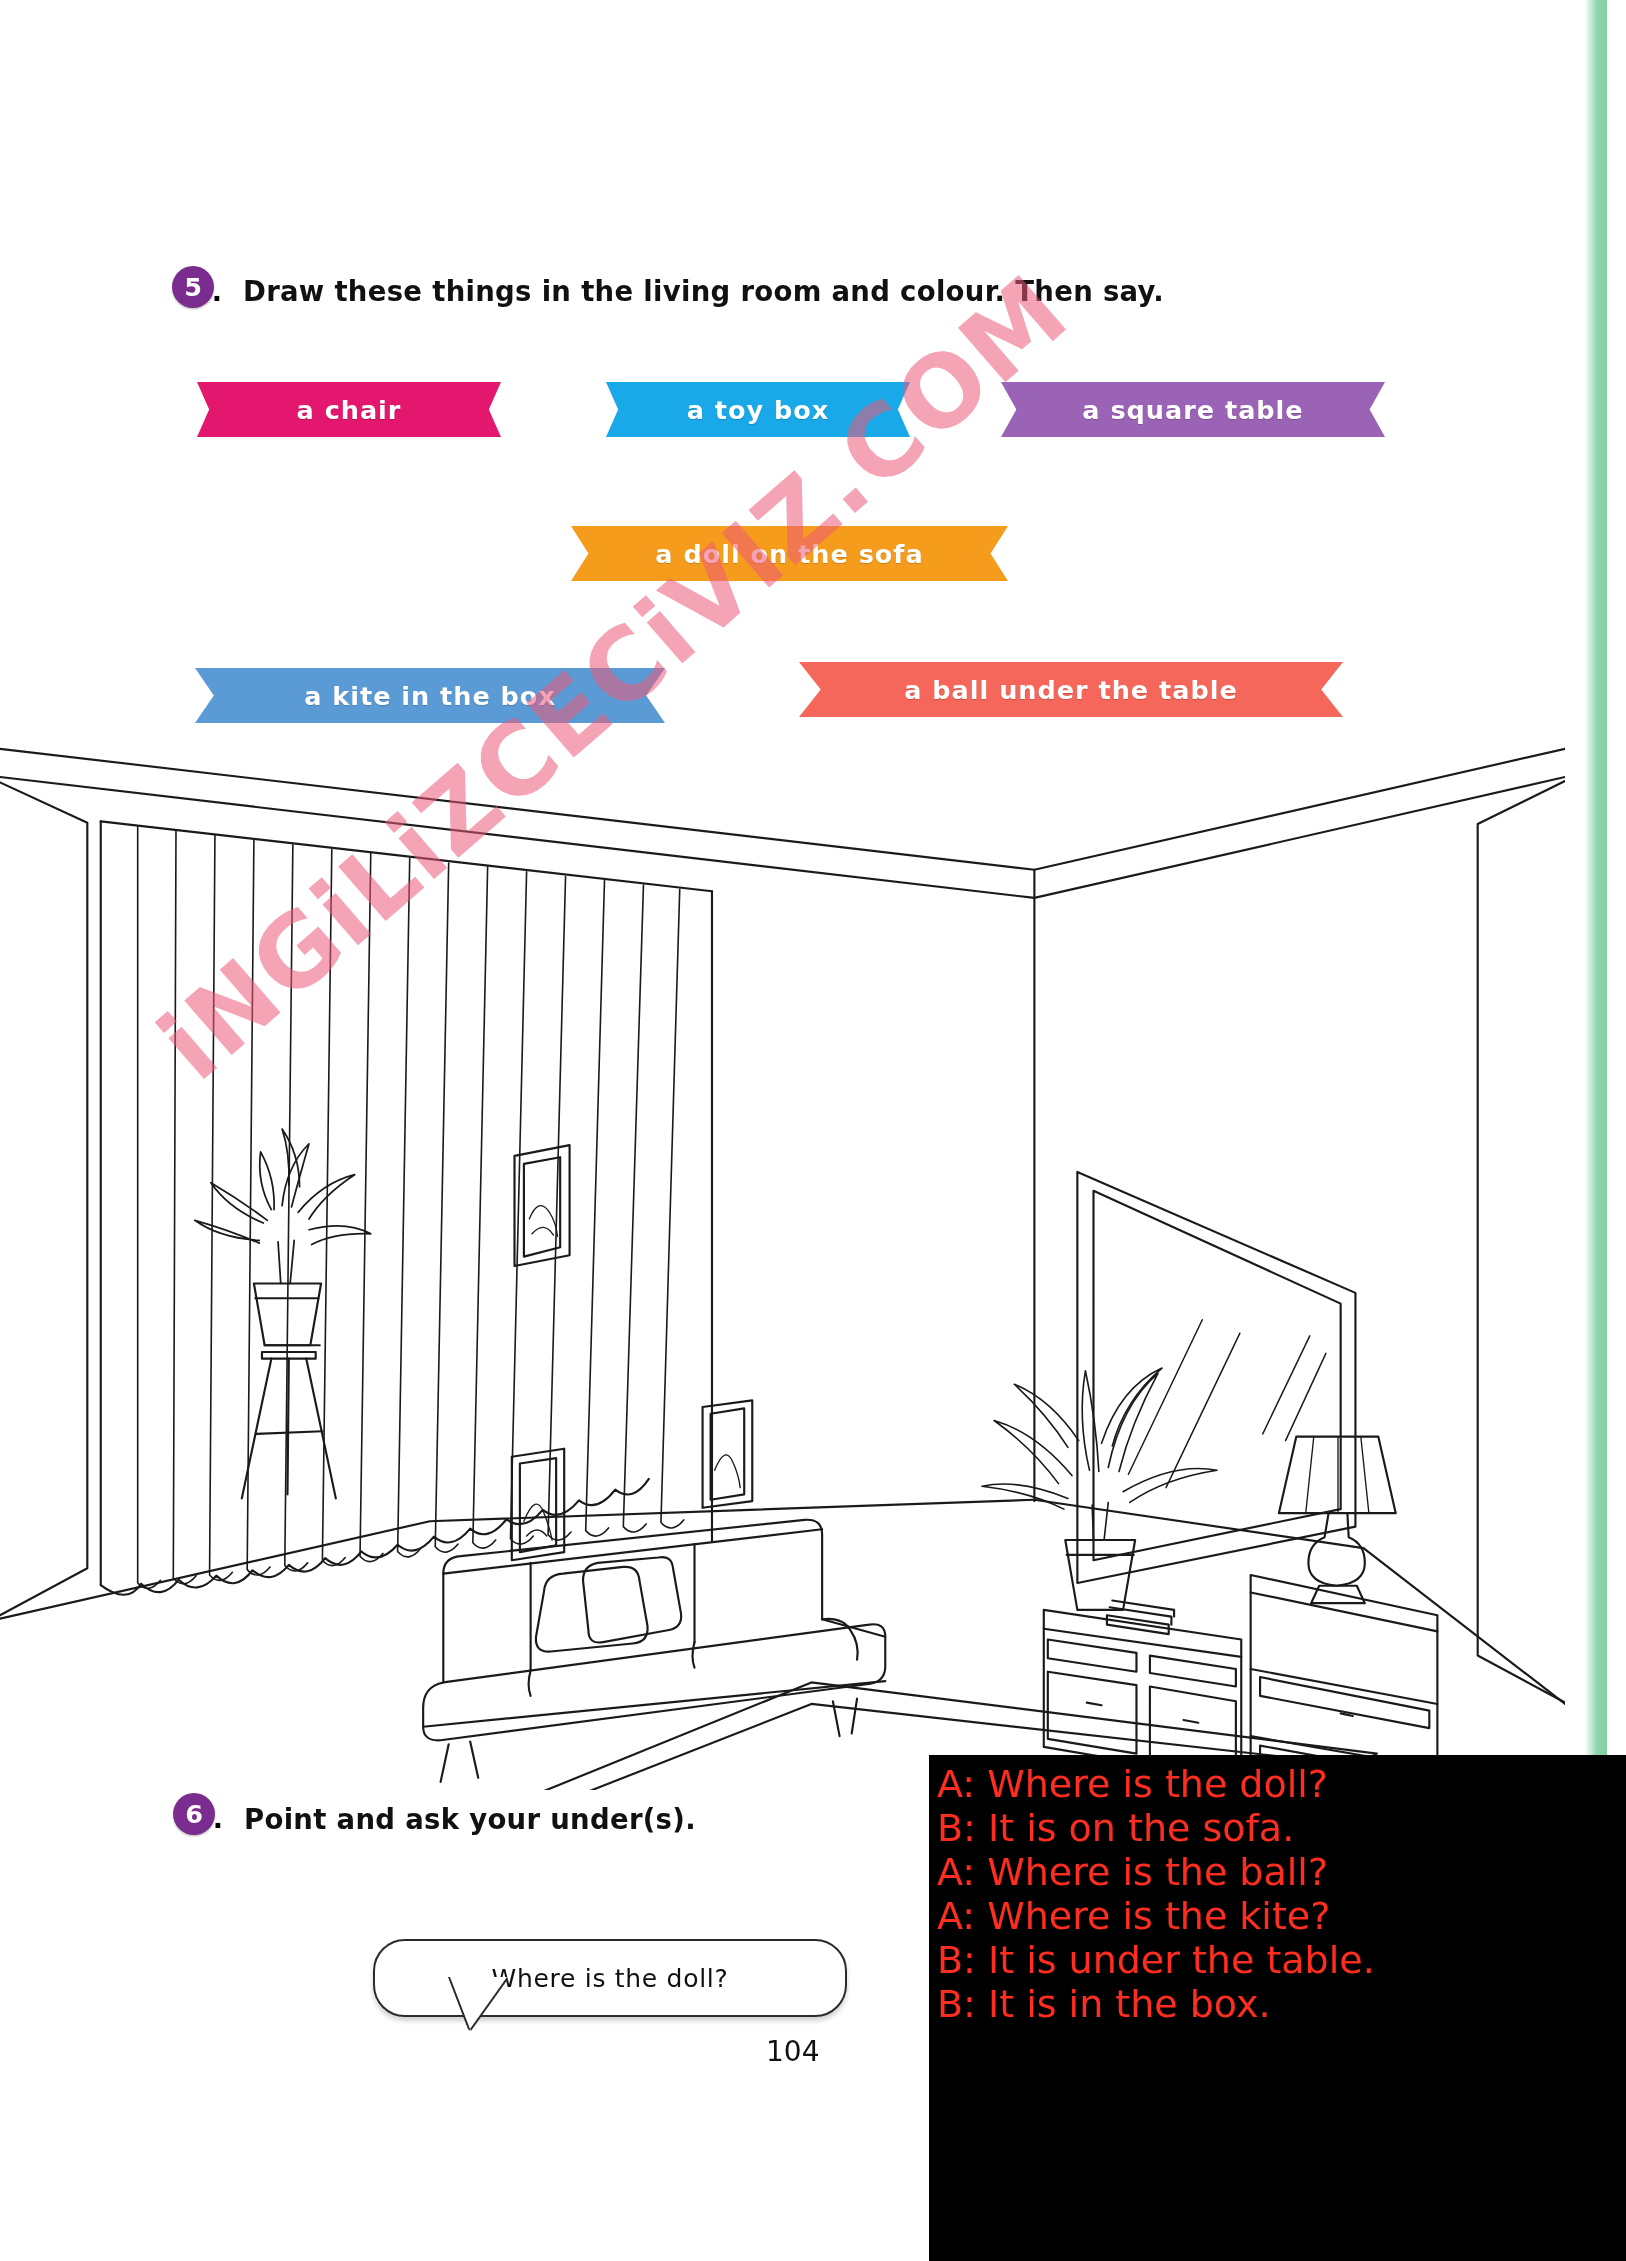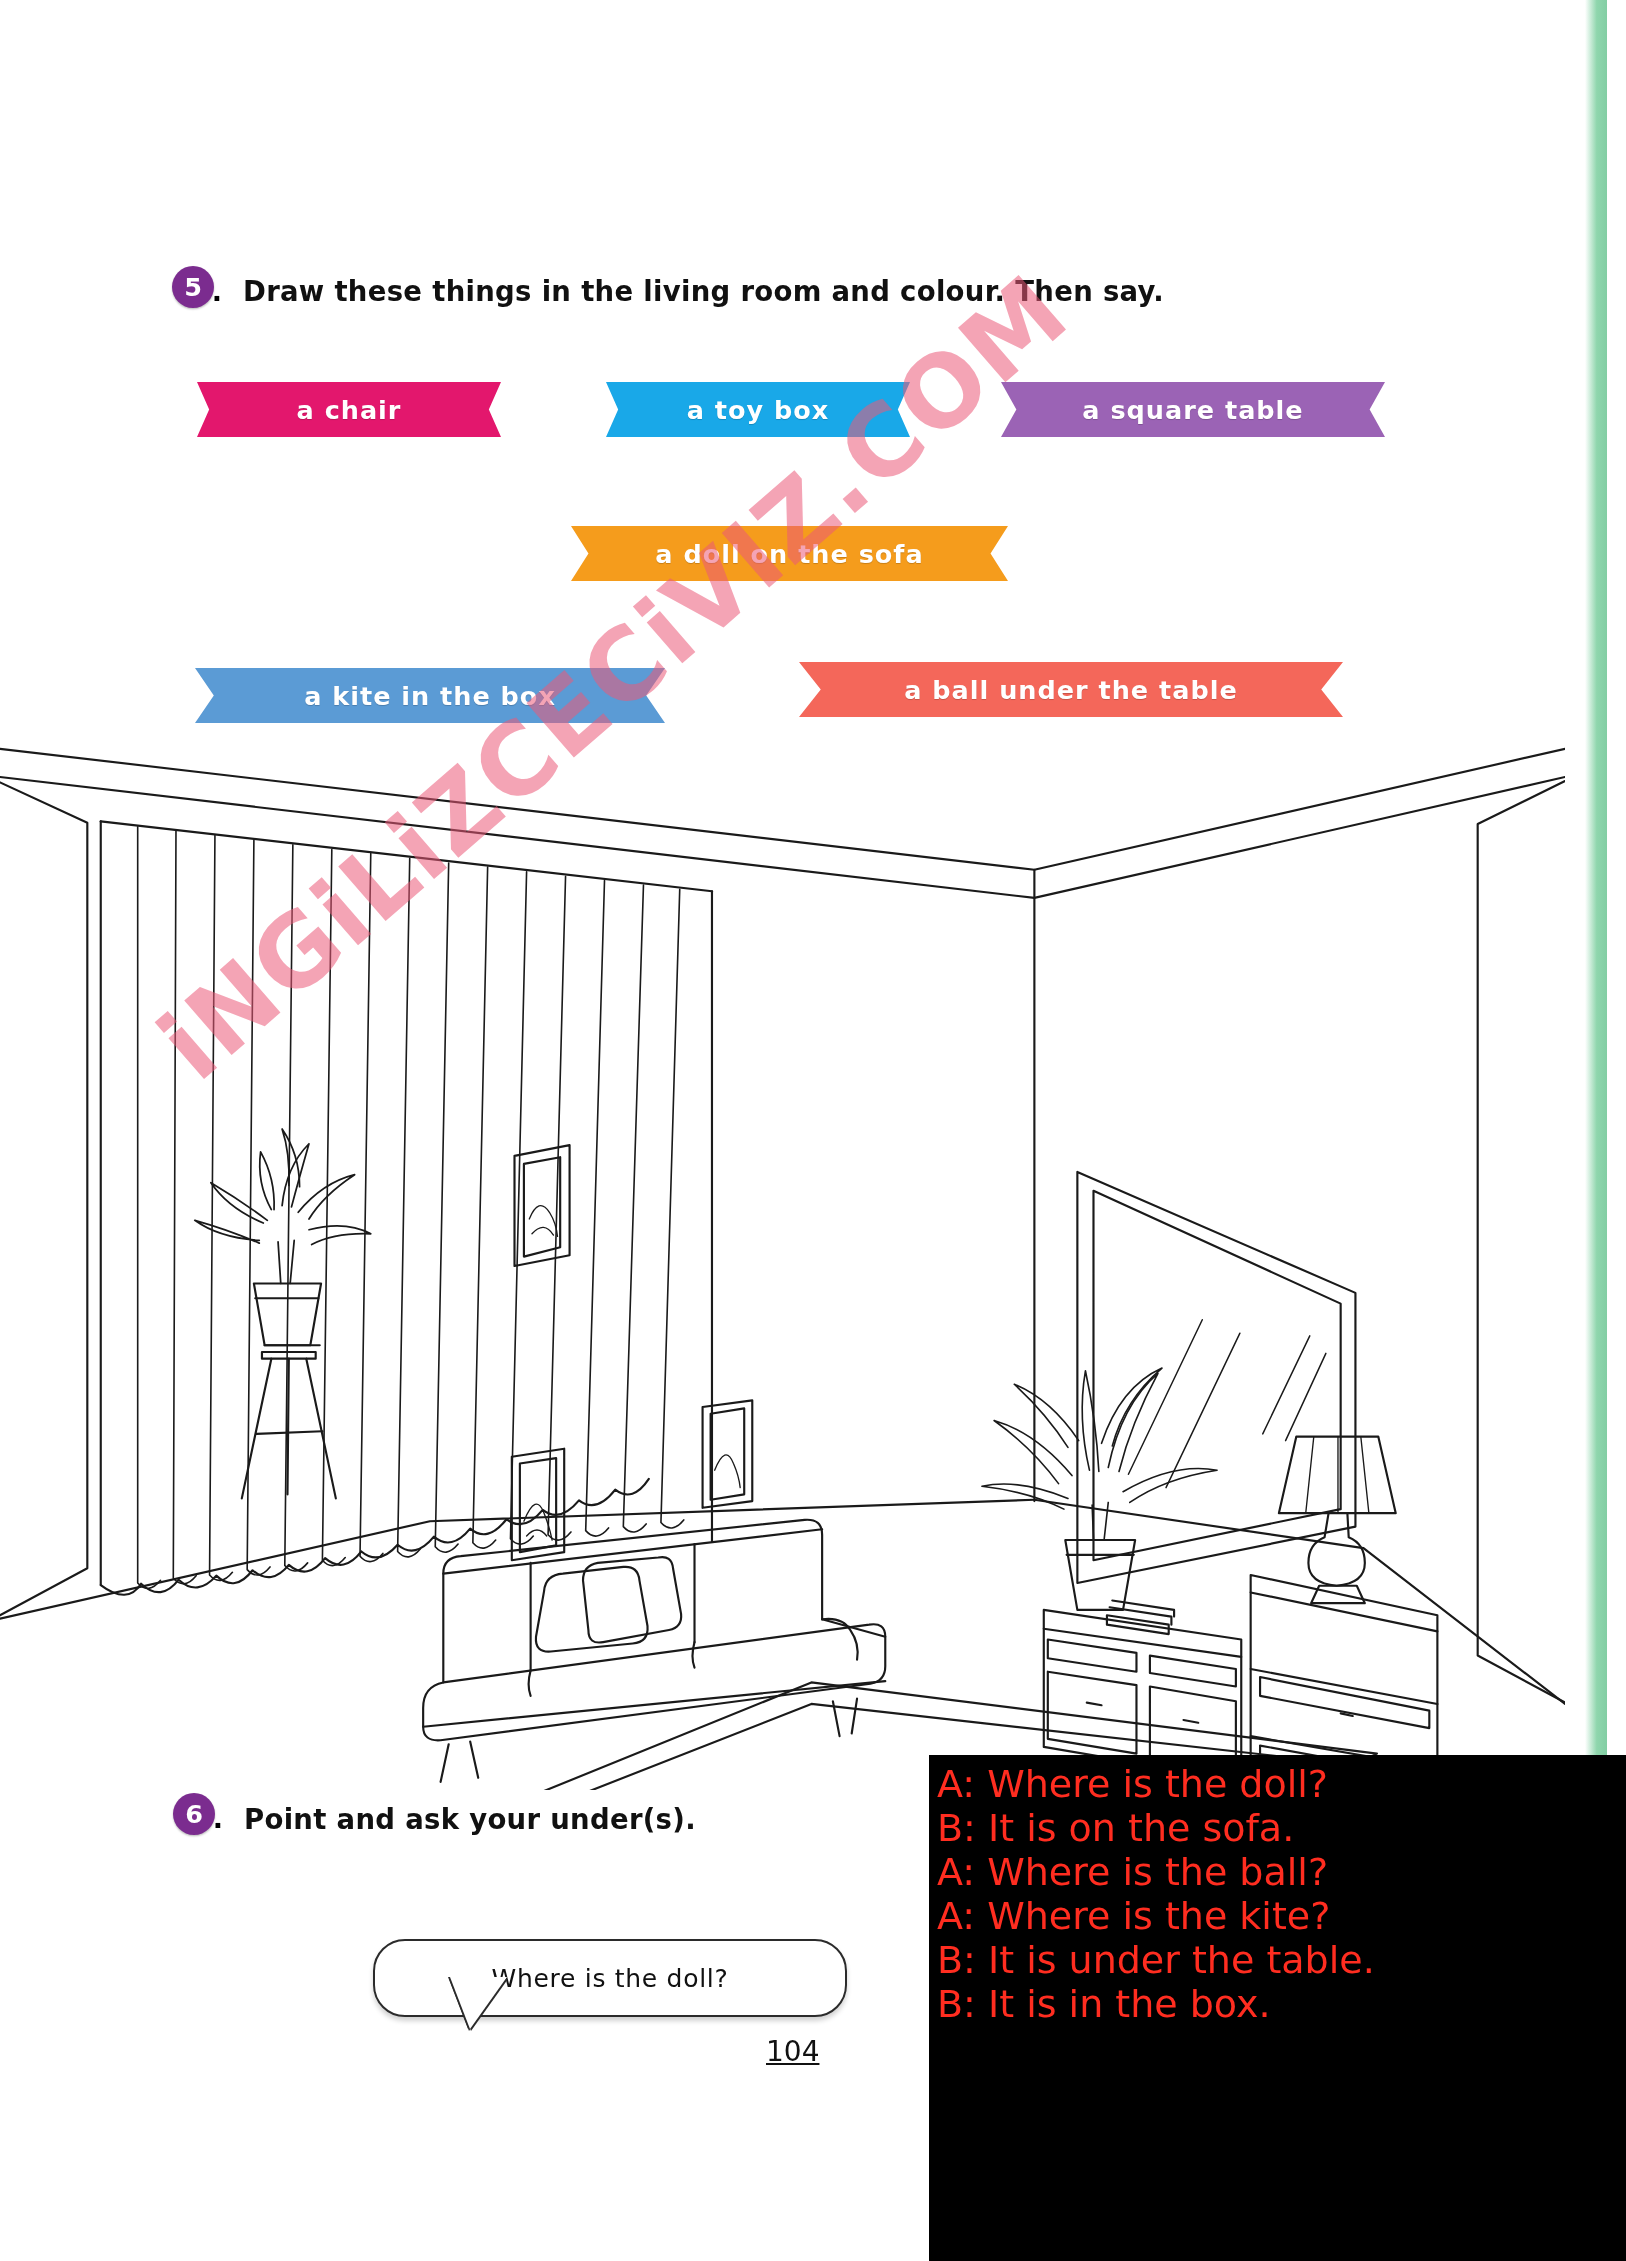--- a/index.html
+++ b/index.html
@@ -373,21 +373,21 @@
     <span>6</span>
     <span class="dot">.</span>
   </div>
   <div class="ex-title" style="left:244px; top:1803px;">Point and ask your under(s).</div>
 
   <div class="bubble" style="left:373px; top:1906px; width:470px; height:74px;margin-top:33px;">
     <span>Where is the doll?</span>
   </div>
   <div class="bubble-tail" style="left:450px; top:1977px;"></div>
 
-  <div class="page-num" style="left:766px; top:2035px;text-decoration:underline;">104</div>
+  <div class="page-num" style="left:766px; top:2035px;">104</div>
 
   <div class="dialogue">
     <div class="dialogue-line">A: Where is the doll?</div>
     <div class="dialogue-line">B: It is on the sofa.</div>
     <div class="dialogue-line">A: Where is the ball?</div>
     <div class="dialogue-line">A: Where is the kite?</div>
     <div class="dialogue-line">B: It is under the table.</div>
     <div class="dialogue-line">B: It is in the box.</div>
   </div>
 

